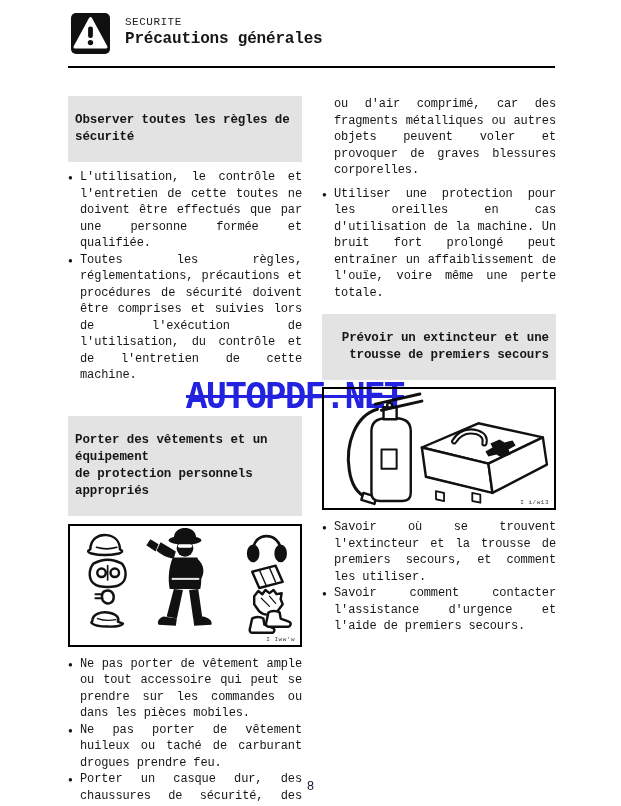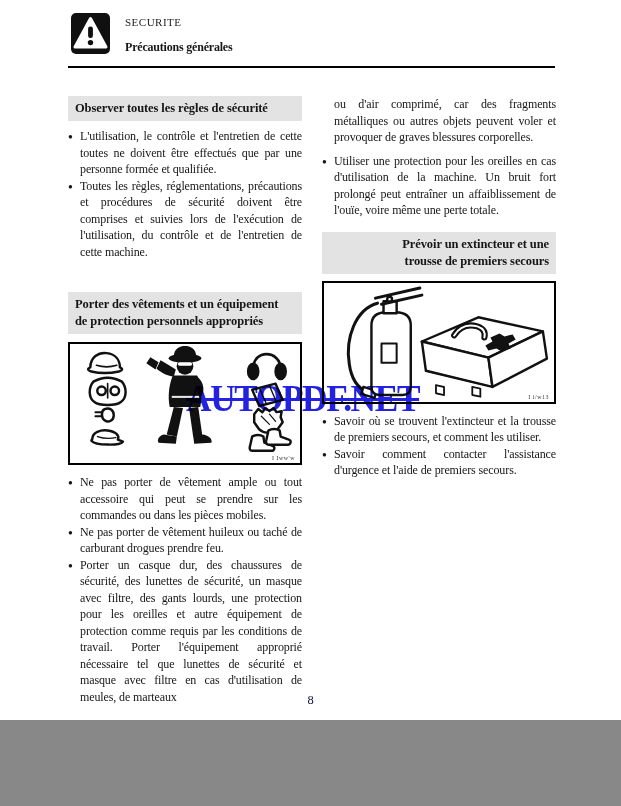--- a/index.html
+++ b/index.html
@@ -1,34 +1,34 @@
 <!DOCTYPE html>
 <html><head>
 <meta charset="utf-8">
 <style>
   html,body { margin:0; padding:0; background:#888; }
   .page {
-    position:relative; width:621px; height:720px; margin:0 auto;
+    position:relative; width:621px; height:806px; margin:0 auto;
     background:#ffffff; overflow:hidden;
-    font-family:Liberation Serif, serif; color:#161616;
+    font-family:Liberation Mono, monospace; color:#161616;
   }
   
   .hdr { position:absolute; top:13px; left:71px; display:flex; gap:15px; align-items:flex-start; }
   .warn { width:39px; height:41px; flex:0 0 auto; }
   .hdr-kicker { font-size:11px; letter-spacing:.5px; margin-top:3px; color:#1d1d1d; }
-  .hdr-title  { font-size:12px; font-weight:bold; margin-top:12px; letter-spacing:-.2px; }
+  .hdr-title  { font-size:16px; font-weight:bold; margin-top:2px; letter-spacing:-.2px; }
   .rule { position:absolute; top:66px; left:68px; width:487px; height:2px; background:#000; }
 
   
   .columns { position:absolute; top:96px; left:68px; width:488px; display:flex; gap:20px; }
   .col { width:234px; }
 
   .sec-head {
     background:#e3e3e3; font-weight:bold; font-size:12.5px; line-height:17px;
-    padding:4px 7px; white-space:pre-line; letter-spacing:-.1px;
+    padding:16px 7px; white-space:pre-line; letter-spacing:-.1px;
   }
   .sec-head.gap-top { margin-top:32px; }
   .right .sec-head { margin-top:13px;text-align:right; }
 
   ul.blist { list-style:none; margin:7px 0 0 0; padding:0;
     font-size:12px; line-height:16.5px; text-align:justify; letter-spacing:-.12px; }
   ul.blist li { position:relative; padding-left:12px; }
   ul.blist li::before { content:"\25CF"; position:absolute; left:0; top:1px; font-size:8px; }
 
   .cont { margin:0; padding-left:12px; font-size:12px; line-height:16.5px;

